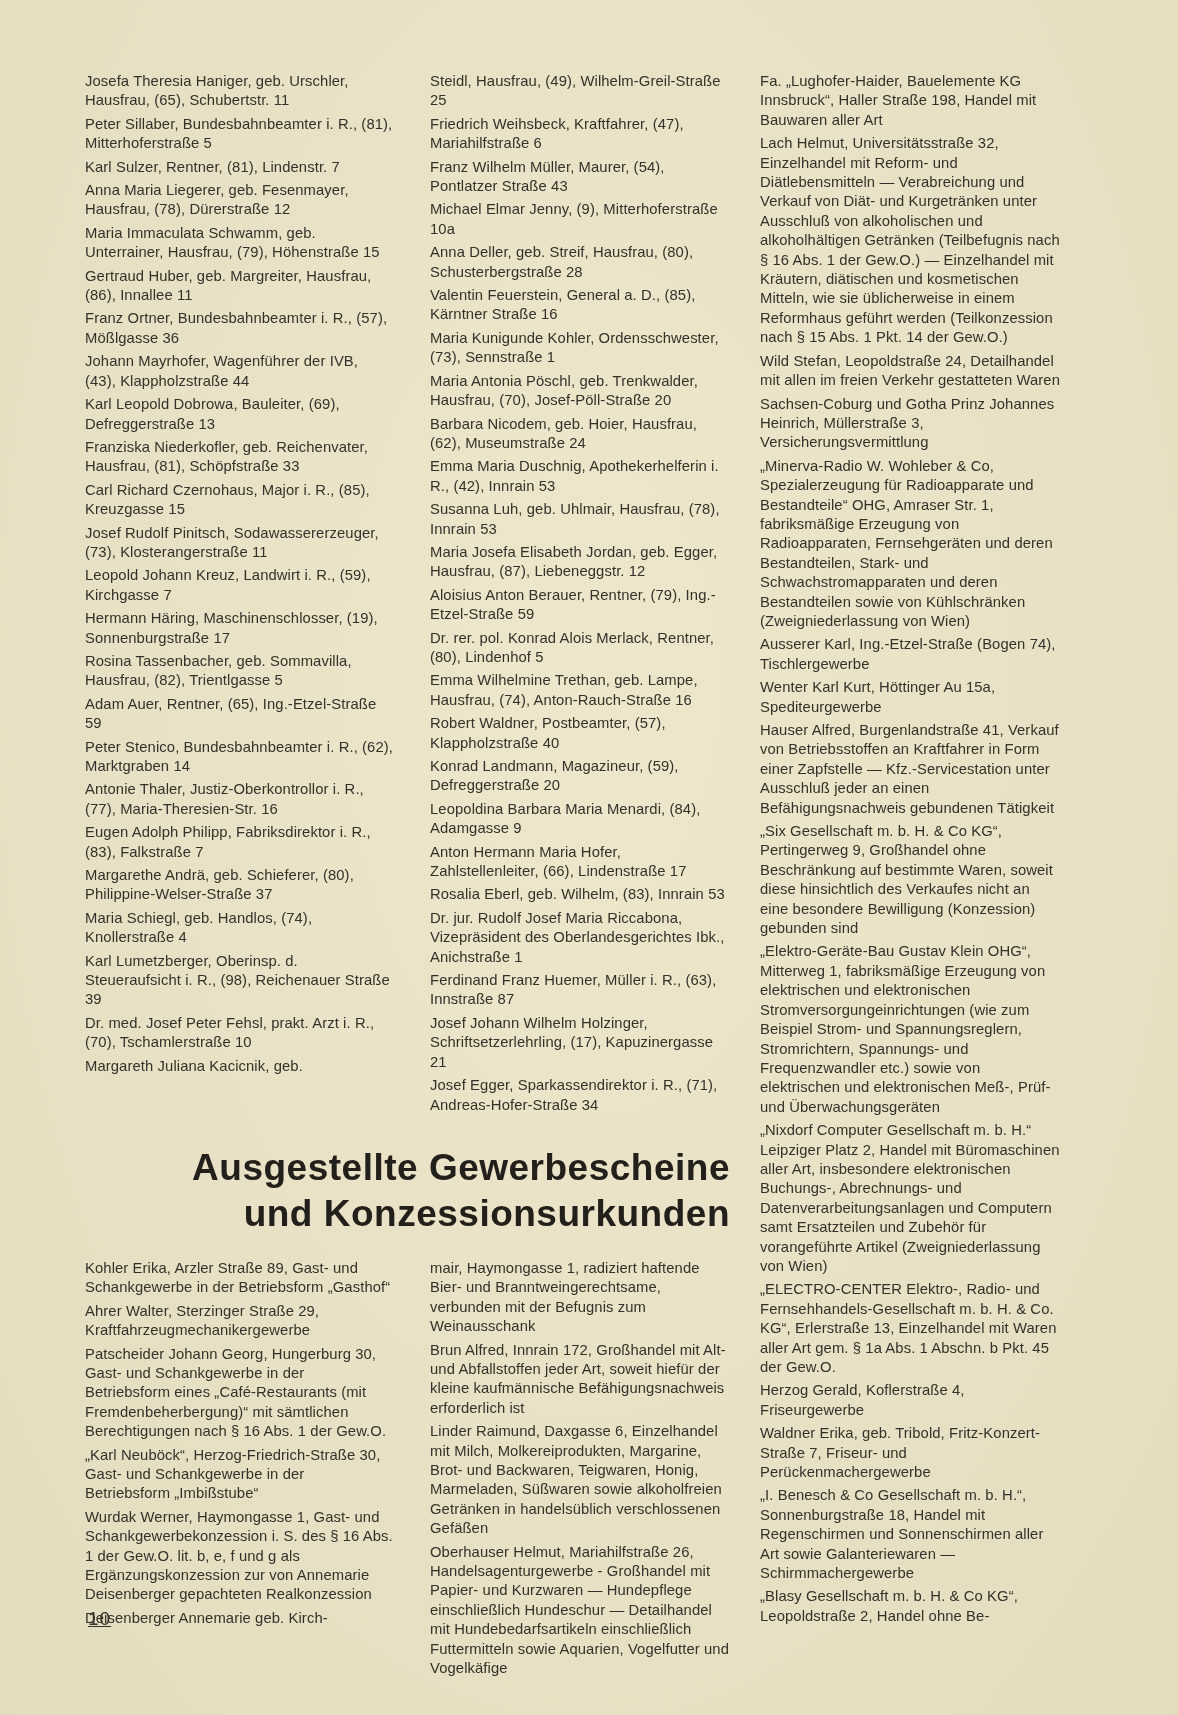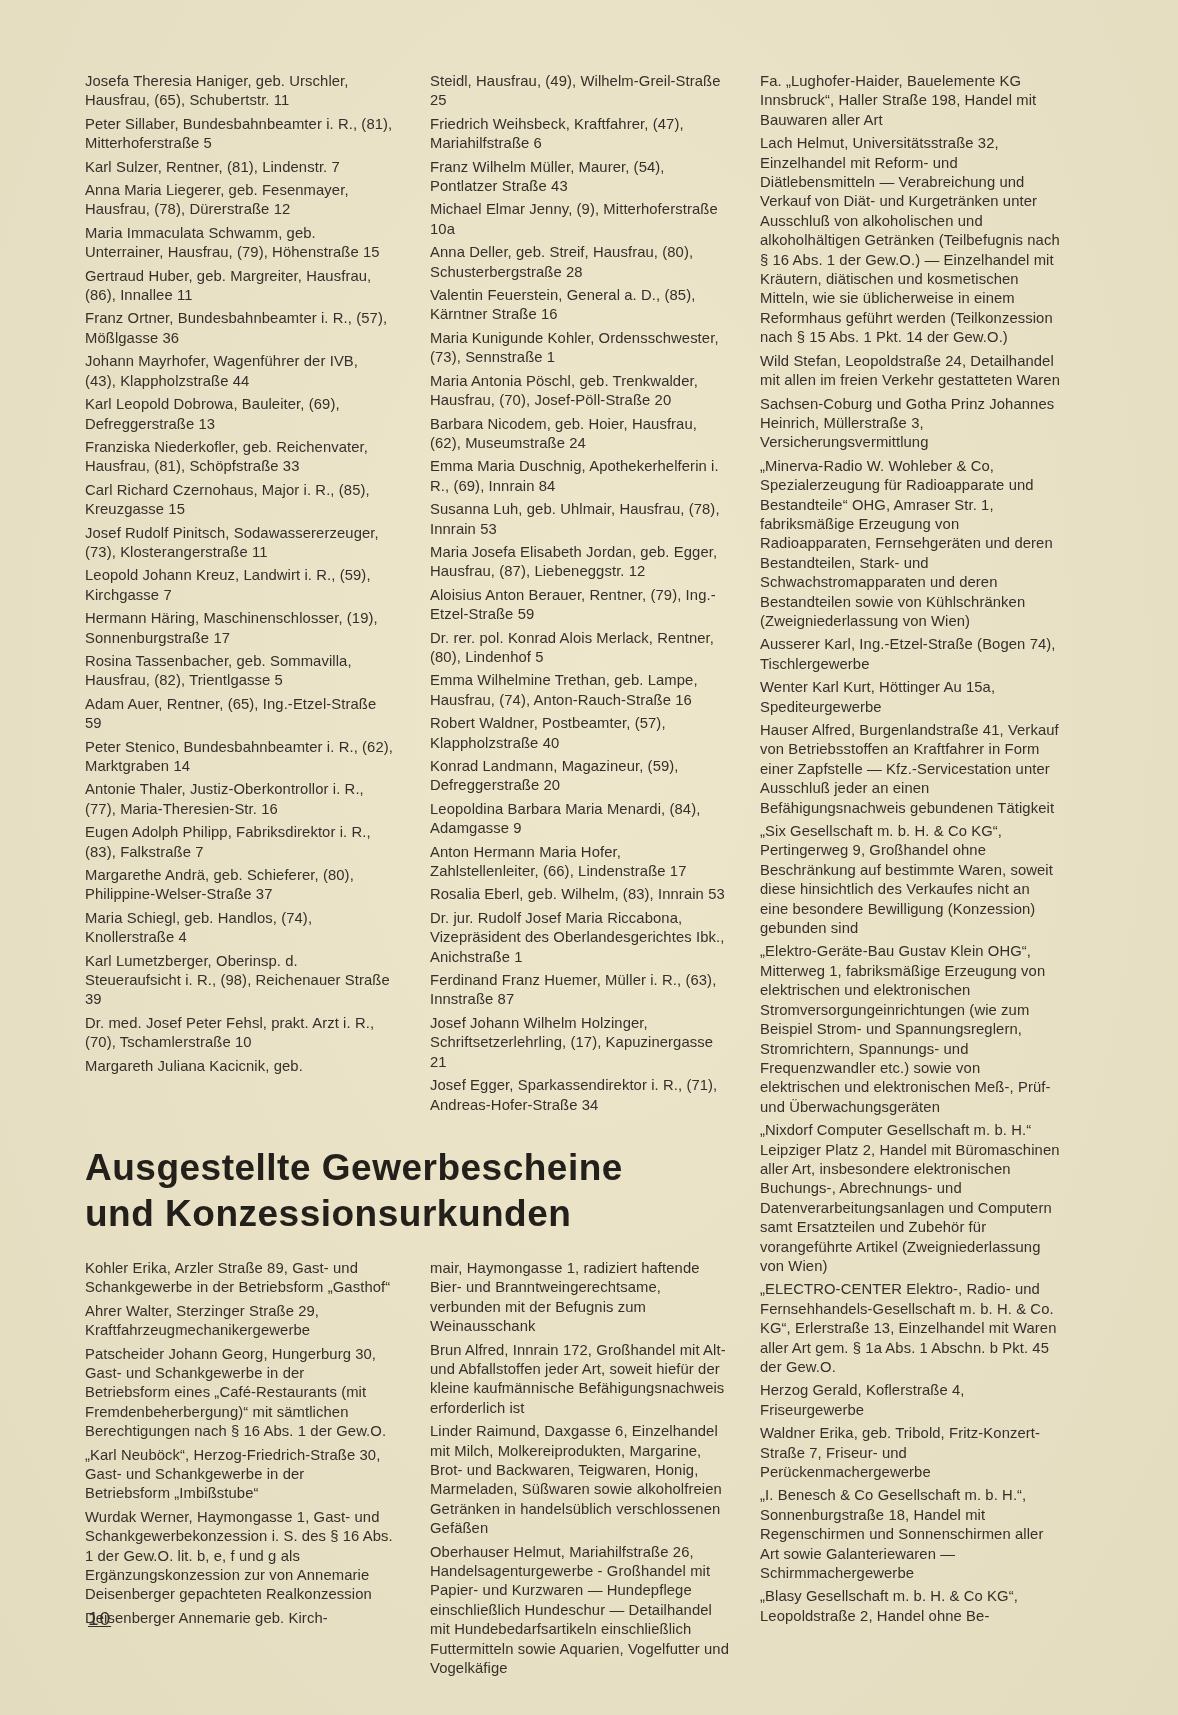--- a/index.html
+++ b/index.html
@@ -33,21 +33,21 @@
   }
   .left-zone { width: 645px; }
   .row { display: flex; }
   .col { font-size: 14.8px; line-height: 19.4px; letter-spacing: 0.1px; }
   .col p.entry { margin: 0 0 4px 0; }
   .col-a { width: 308px; margin-right: 37px; }
   .col-b { width: 300px; }
   .col-c { width: 302px; margin-left: 30px; }
   .heading {
     margin: 26px 0 22px 0;
-    text-align: left;
+    text-align: right;
     font-weight: bold;
     font-size: 37px;
     line-height: 46px;
     letter-spacing: 0.5px;
     color: #23201b;
   }
   .page-number {
     position: absolute;
     left: 88px;
     top: 1608px;
@@ -93,21 +93,21 @@
         <div class="col col-b">
             <p class="entry">Steidl, Hausfrau, (49), Wilhelm-Greil-Straße 25</p>
             <p class="entry">Friedrich Weihsbeck, Kraftfahrer, (47), Mariahilfstraße 6</p>
             <p class="entry">Franz Wilhelm Müller, Maurer, (54), Pontlatzer Straße 43</p>
             <p class="entry">Michael Elmar Jenny, (9), Mitterhoferstraße 10a</p>
             <p class="entry">Anna Deller, geb. Streif, Hausfrau, (80), Schusterbergstraße 28</p>
             <p class="entry">Valentin Feuerstein, General a. D., (85), Kärntner Straße 16</p>
             <p class="entry">Maria Kunigunde Kohler, Ordensschwester, (73), Sennstraße 1</p>
             <p class="entry">Maria Antonia Pöschl, geb. Trenkwalder, Hausfrau, (70), Josef-Pöll-Straße 20</p>
             <p class="entry">Barbara Nicodem, geb. Hoier, Hausfrau, (62), Museumstraße 24</p>
-            <p class="entry">Emma Maria Duschnig, Apothekerhelferin i. R., (69), Innrain 84</p>
+            <p class="entry">Emma Maria Duschnig, Apothekerhelferin i. R., (42), Innrain 53</p>
             <p class="entry">Susanna Luh, geb. Uhlmair, Hausfrau, (78), Innrain 53</p>
             <p class="entry">Maria Josefa Elisabeth Jordan, geb. Egger, Hausfrau, (87), Liebeneggstr. 12</p>
             <p class="entry">Aloisius Anton Berauer, Rentner, (79), Ing.-Etzel-Straße 59</p>
             <p class="entry">Dr. rer. pol. Konrad Alois Merlack, Rentner, (80), Lindenhof 5</p>
             <p class="entry">Emma Wilhelmine Trethan, geb. Lampe, Hausfrau, (74), Anton-Rauch-Straße 16</p>
             <p class="entry">Robert Waldner, Postbeamter, (57), Klappholzstraße 40</p>
             <p class="entry">Konrad Landmann, Magazineur, (59), Defreggerstraße 20</p>
             <p class="entry">Leopoldina Barbara Maria Menardi, (84), Adamgasse 9</p>
             <p class="entry">Anton Hermann Maria Hofer, Zahlstellenleiter, (66), Lindenstraße 17</p>
             <p class="entry">Rosalia Eberl, geb. Wilhelm, (83), Innrain 53</p>

